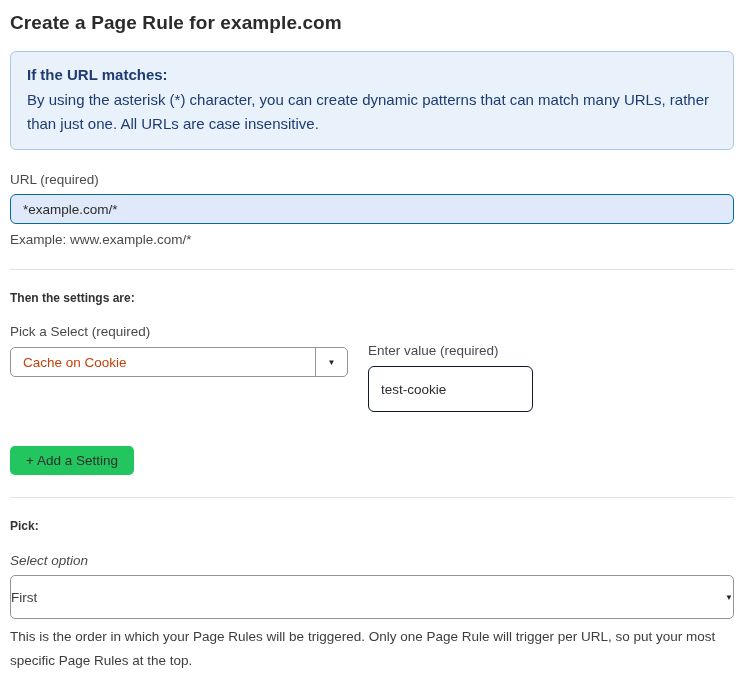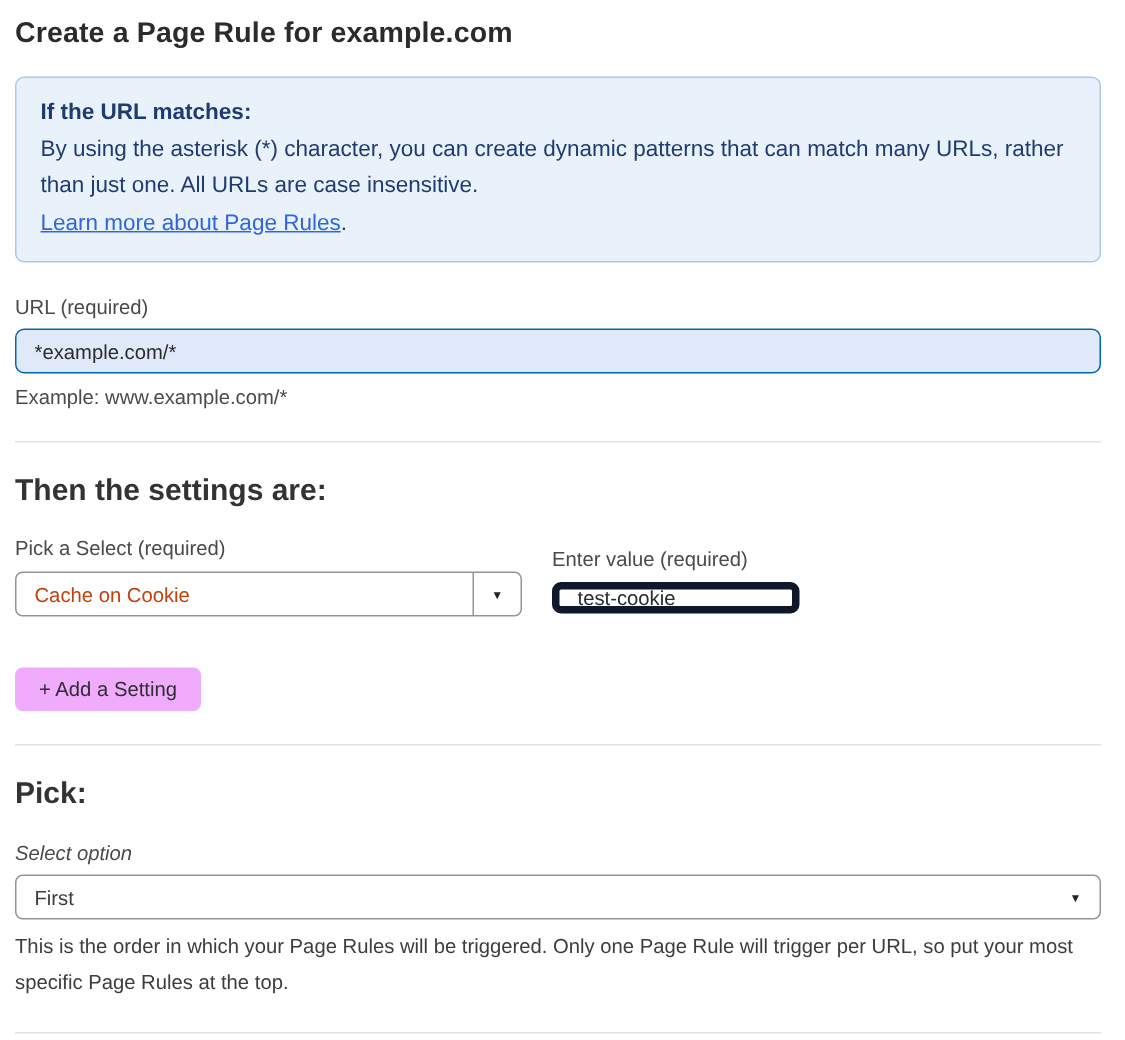--- a/index.html
+++ b/index.html
@@ -65,30 +65,30 @@
     margin-top: 8px;
   }
 
   .divider {
     border: none;
     border-top: 1px solid #e1e1e1;
     margin: 22px 0 0 0;
   }
 
   .section-heading {
-    font-size: 20px;
+    font-size: 12px;
     font-weight: bold;
     color: #333333;
     margin: 21px 0 0 0;
   }
 
   .settings-row { display: flex; margin-top: 19px; }
   .settings-col-label { font-size: 13.5px; color: #4a4a4a; }
   .setting-picker-col { width: 338px; }
-  .value-col { margin-left: 20px; margin-top: 7px; }
+  .value-col { margin-left: 20px; margin-top: 19px; }
 
   .dropdown {
     margin-top: 8px;
     height: 30px;
     background: #ffffff;
     border: 1px solid #949494;
     border-radius: 5px;
     display: flex;
     align-items: stretch;
     cursor: pointer;
@@ -107,55 +107,55 @@
     display: flex;
     align-items: center;
     justify-content: center;
     font-size: 8px;
     color: #222222;
   }
 
   .value-input {
     display: block;
     width: 165px;
-    height: 21px;
+    height: 46px;
     margin-top: 8px;
     background: #ffffff;
-    border: 5px solid #0f172a;
+    border: 1px solid #0f172a;
     border-radius: 6px;
     padding: 0 12px;
     font-family: "Liberation Sans", sans-serif;
     font-size: 13.5px;
     color: #2b2b2b;
     outline: none;
   }
 
   .btn {
     height: 29px;
     border: none;
     border-radius: 5px;
     font-family: "Liberation Sans", sans-serif;
     font-size: 13.5px;
     padding: 0 16px;
     cursor: pointer;
   }
-  .btn-secondary { background: #f0abfc; color: #2f2f2f; }
+  .btn-secondary { background: #22c55e; color: #2f2f2f; }
   .add-setting-btn { display: block; margin-top: 34px; }
 
   .order-label { margin-top: 20px; font-style: italic; }
   .order-select {
     margin-top: 7px;
-    height: 30px;
+    height: 44px;
     background: #ffffff;
     border: 1px solid #949494;
     border-radius: 5px;
     display: flex;
     align-items: center;
     justify-content: space-between;
-    padding: 0 12px;
+    padding: 0 0;
     font-size: 13.5px;
     color: #3d3d3d;
     cursor: pointer;
   }
   .order-select .select-arrow { font-size: 8px; color: #222222; }
   .order-help {
     font-size: 13.5px;
     color: #3d3d3d;
     line-height: 1.75;
     margin-top: 6px;
@@ -165,21 +165,20 @@
 </head>
 <body>
 
 <div class="container">
 
   <h1 class="page-title">Create a Page Rule for example.com</h1>
 
   <div class="info-box">
     <div class="info-heading">If the URL matches:</div>
     <div class="info-body">By using the asterisk (*) character, you can create dynamic patterns that can match many URLs, rather than just one. All URLs are case insensitive.</div>
-    <div class="info-link-line"><a class="info-link">Learn more about Page Rules</a><span>.</span></div>
   </div>
 
   <div class="field-label">URL (required)</div>
   <input class="url-input" type="text" value="*example.com/*" style="">
   <div class="field-hint">Example: www.example.com/*</div>
 
   <hr class="divider">
 
   <h2 class="section-heading">Then the settings are:</h2>
 

